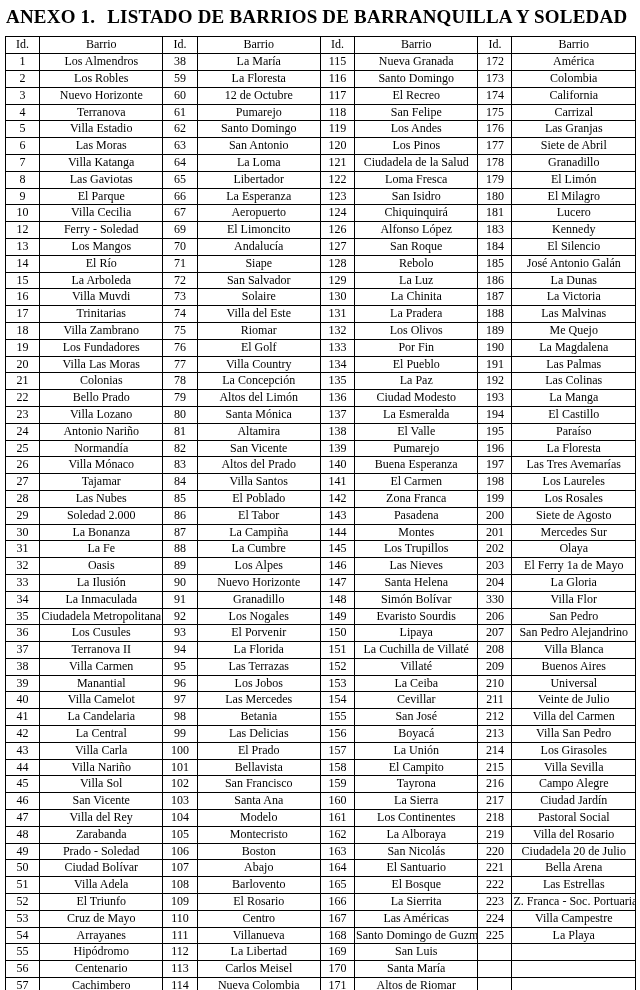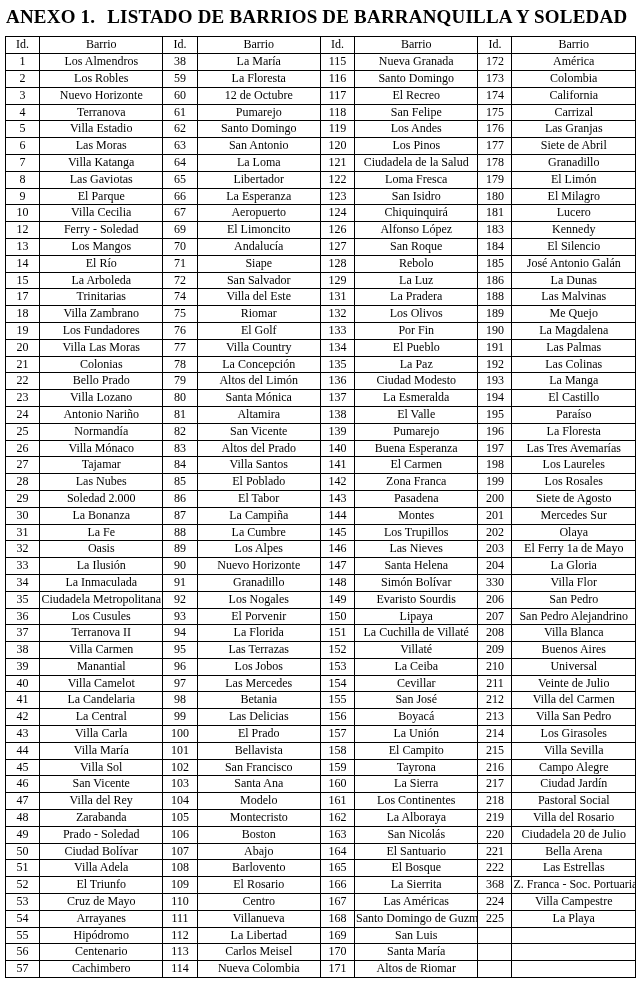--- a/index.html
+++ b/index.html
@@ -212,20 +212,30 @@
           <td>15</td>
           <td>La Arboleda</td>
           <td>72</td>
           <td>San Salvador</td>
           <td>129</td>
           <td>La Luz</td>
           <td>186</td>
           <td>La Dunas</td>
         </tr>
         <tr>
+          <td>16</td>
+          <td>Villa Muvdi</td>
+          <td>73</td>
+          <td>Solaire</td>
+          <td>130</td>
+          <td>La Chinita</td>
+          <td>187</td>
+          <td>La Victoria</td>
+        </tr>
+        <tr>
           <td>17</td>
           <td>Trinitarias</td>
           <td>74</td>
           <td>Villa del Este</td>
           <td>131</td>
           <td>La Pradera</td>
           <td>188</td>
           <td>Las Malvinas</td>
         </tr>
         <tr>
@@ -483,21 +493,21 @@
           <td>Villa Carla</td>
           <td>100</td>
           <td>El Prado</td>
           <td>157</td>
           <td>La Unión</td>
           <td>214</td>
           <td>Los Girasoles</td>
         </tr>
         <tr>
           <td>44</td>
-          <td>Villa María</td>
+          <td>Villa Nariño</td>
           <td>101</td>
           <td>Bellavista</td>
           <td>158</td>
           <td>El Campito</td>
           <td>215</td>
           <td>Villa Sevilla</td>
         </tr>
         <tr>
           <td>45</td>
           <td>Villa Sol</td>
@@ -568,21 +578,21 @@
           <td>222</td>
           <td>Las Estrellas</td>
         </tr>
         <tr>
           <td>52</td>
           <td>El Triunfo</td>
           <td>109</td>
           <td>El Rosario</td>
           <td>166</td>
           <td>La Sierrita</td>
-          <td>368</td>
+          <td>223</td>
           <td>Z. Franca - Soc. Portuaria</td>
         </tr>
         <tr>
           <td>53</td>
           <td>Cruz de Mayo</td>
           <td>110</td>
           <td>Centro</td>
           <td>167</td>
           <td>Las Américas</td>
           <td>224</td>

